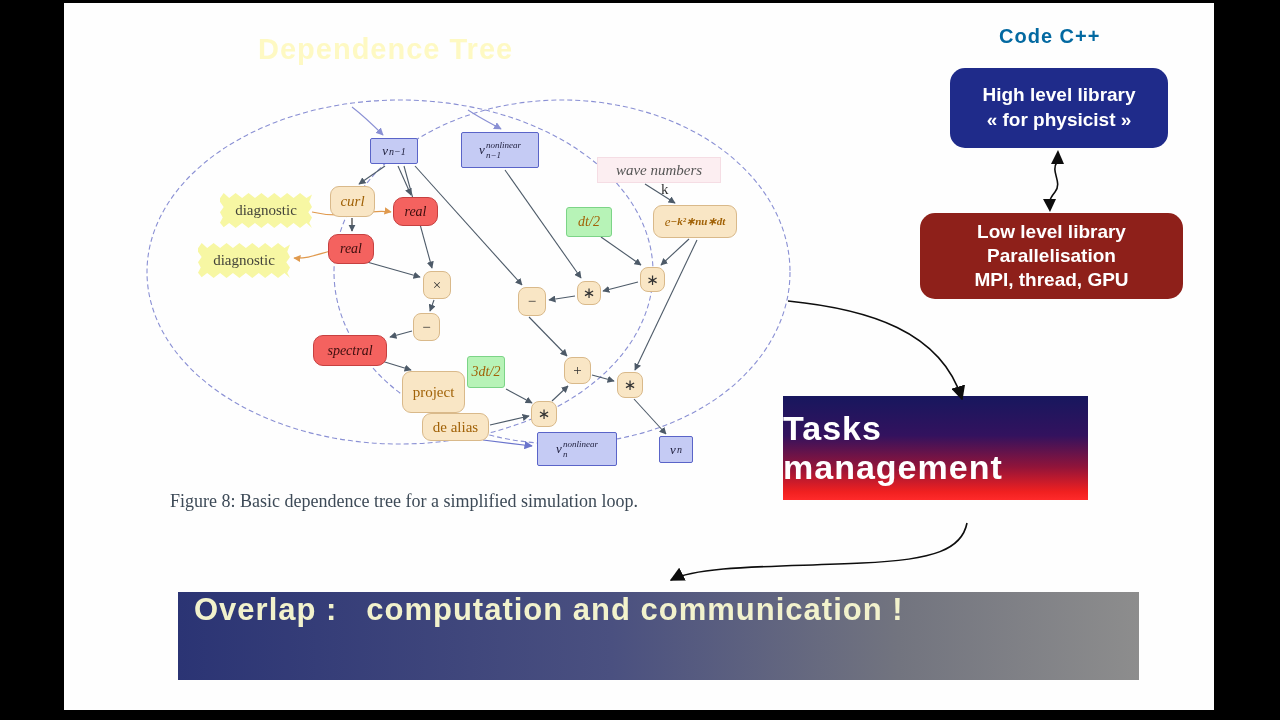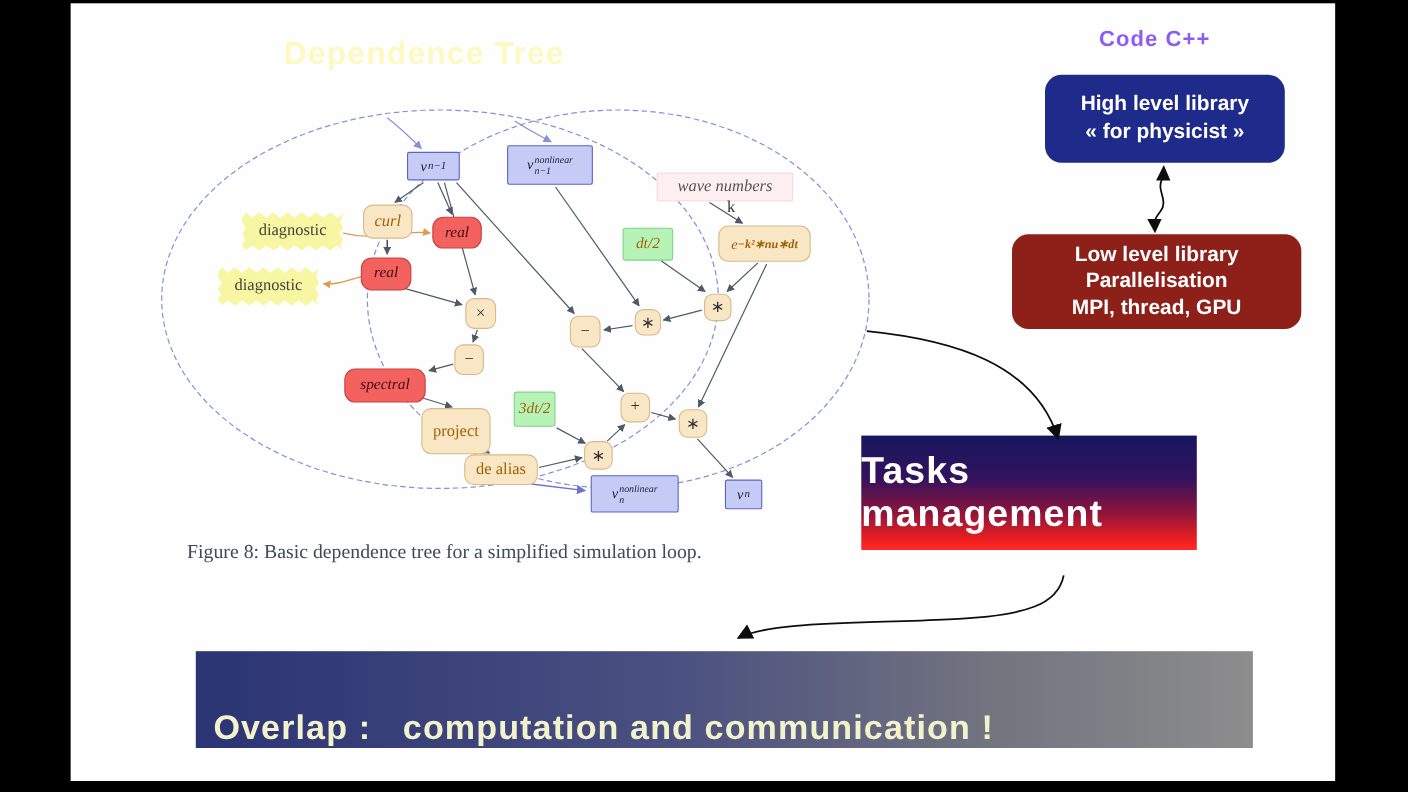--- a/index.html
+++ b/index.html
@@ -7,32 +7,32 @@
   body { font-family:"Liberation Sans", sans-serif; }
   .stage { position:absolute; left:0; top:0; width:1280px; height:720px; }
   .white-area { position:absolute; left:64px; top:2px; width:1150px; height:709px; background:#fefefe; }
   .bar { position:absolute; background:#000; }
   .bar-left { left:0; top:0; width:64px; height:720px; }
   .bar-right { left:1214px; top:0; width:66px; height:720px; }
   .bar-top { left:0; top:0; width:1280px; height:3px; }
   .bar-bottom { left:0; top:710px; width:1280px; height:10px; }
 
   .slide-title { position:absolute; left:258px; top:33px; font-size:29px; font-weight:bold; color:#fef9c3; letter-spacing:1px; }
-  .code-label { position:absolute; left:999px; top:25px; font-size:20px; font-weight:bold; color:#8b5cf6; letter-spacing:1px; }
+  .code-label { position:absolute; left:999px; top:25px; font-size:20px; font-weight:bold; color:#0369a1; letter-spacing:1px; }
 
   .hl-box { position:absolute; left:950px; top:68px; width:218px; height:80px; background:#1f2b8a; border-radius:15px;
             color:#fff; font-weight:bold; font-size:19px; display:flex; flex-direction:column; justify-content:center; align-items:center; line-height:1.3; }
   .ll-box { position:absolute; left:920px; top:213px; width:263px; height:86px; background:#8e201a; border-radius:15px;
             color:#fff; font-weight:bold; font-size:19px; display:flex; flex-direction:column; justify-content:center; align-items:center; line-height:1.25; }
   .tasks-box { position:absolute; left:783px; top:396px; width:305px; height:104px;
                background:linear-gradient(180deg,#17175e 0%,#33125e 38%,#90143a 68%,#f02020 92%,#ff2a2a 100%);
                color:#fff; font-weight:bold; font-size:34px; display:flex; justify-content:center; align-items:center; letter-spacing:1px; }
   .banner { position:absolute; left:178px; top:592px; width:961px; height:88px;
             background:linear-gradient(90deg,#2b3474 0%,#4a5080 45%,#72747f 75%,#8d8d8d 100%);
-            display:flex; align-items:flex-end; }
+            display:flex; align-items:flex-start; }
   .banner span { color:#f2f2cc; font-weight:bold; font-size:31px; padding-left:16px; white-space:pre; letter-spacing:1px; }
 
   .caption { position:absolute; left:170px; top:491px; font-family:"Liberation Serif", serif; font-size:18px; color:#3d4a57; }
 
   
   .node { position:absolute; display:flex; justify-content:center; align-items:center; z-index:3;
           font-family:"Liberation Serif", serif; color:#a16207; }
   .nbox { background:#c5cbf4; border:1.5px solid #5a64c8; border-radius:2px; font-style:italic; font-size:13px; color:#1c1c3a; }
   .tan  { background:#f9e6c5; border:1.3px solid #d9b98a; border-radius:9px; font-size:15px; }
   .op   { background:#f9e6c5; border:1.3px solid #d9b98a; border-radius:8px; font-size:15px; color:#333; }
@@ -160,21 +160,21 @@
     <span>v</span>
       <span class="subonly">n</span>
   </div>
 
   <div class="node tan ital" style="left:330px;top:186px;width:45px;height:31px">curl</div>
   <div class="node red" style="left:393px;top:197px;width:45px;height:29px">real</div>
   <div class="node red" style="left:328px;top:234px;width:46px;height:30px">real</div>
   <div class="node diag" style="left:220px;top:193px;width:92px;height:35px">diagnostic</div>
   <div class="node diag" style="left:198px;top:243px;width:92px;height:35px">diagnostic</div>
   <div class="node red" style="left:313px;top:335px;width:74px;height:31px">spectral</div>
-  <div class="node tan" style="left:383px;top:371px;width:63px;height:42px">project</div>
+  <div class="node tan" style="left:402px;top:371px;width:63px;height:42px">project</div>
   <div class="node tan" style="left:422px;top:413px;width:67px;height:28px">de alias</div>
   <div class="node pink" style="left:573px;top:157px;width:124px;height:26px">wave numbers</div>
   <div class="k-label">k</div>
   <div class="node green" style="left:566px;top:207px;width:46px;height:30px">dt/2</div>
   <div class="node green" style="left:467px;top:356px;width:38px;height:32px">3dt/2</div>
   <div class="node tan" style="left:653px;top:205px;width:84px;height:33px">
     <span class="ebase">e</span>
       <span class="expsup">−k²∗nu∗dt</span>
   </div>
 

